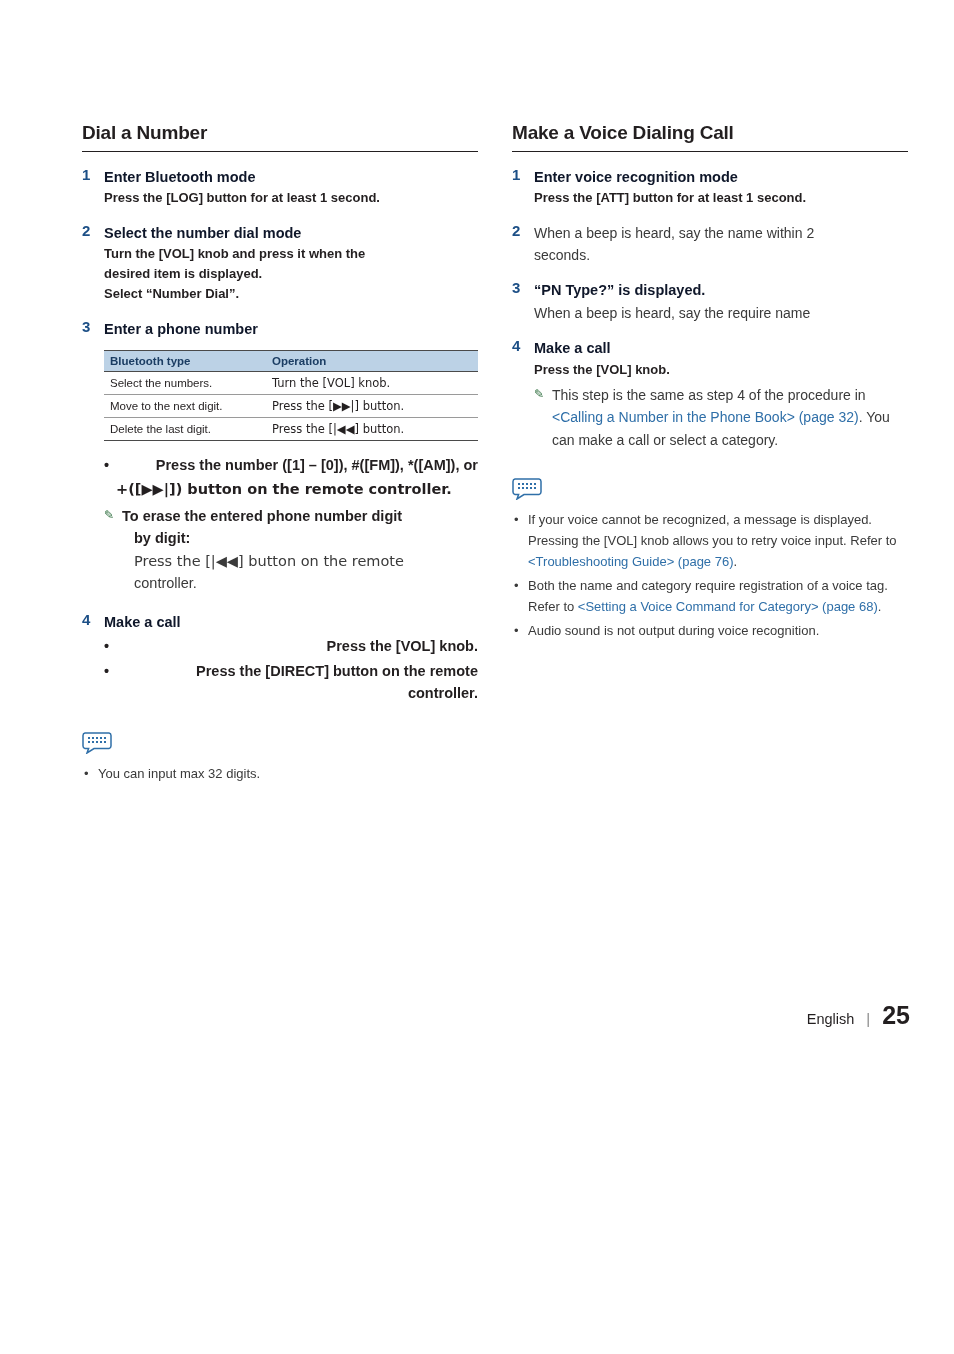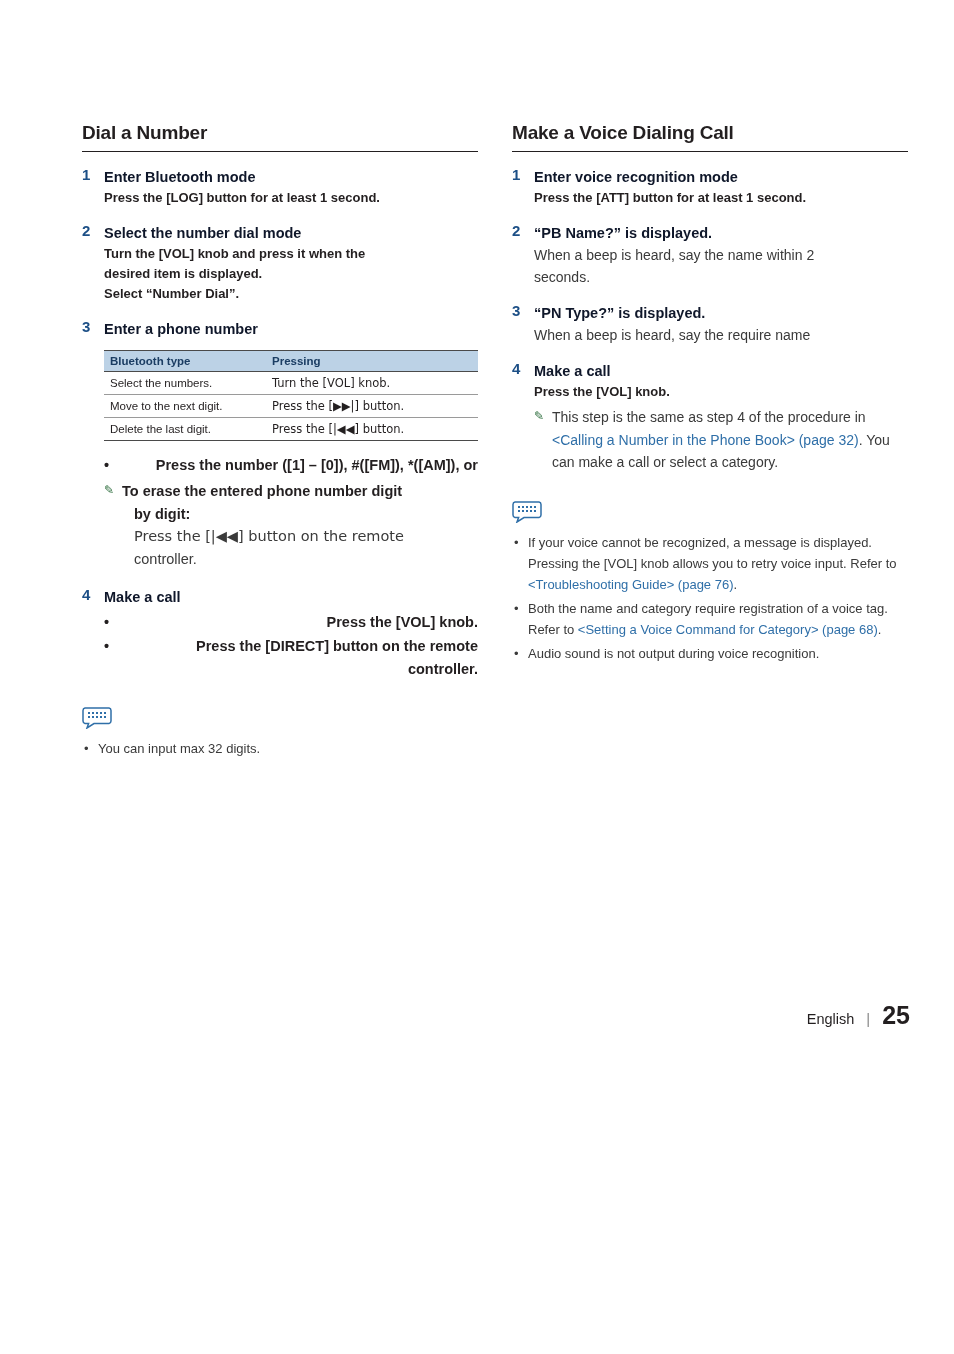--- a/index.html
+++ b/index.html
@@ -236,21 +236,21 @@
     </div>
 
     <div class="step">
       <span class="num">3</span>
       <div class="head">Enter a phone number</div>
 
       <table class="op-table">
         <thead>
           <tr>
             <th class="c1">Bluetooth type</th>
-            <th>Pressing</th>
+            <th>Operation</th>
           </tr>
         </thead>
         <tbody>
           <tr>
             <td class="c1">Select the numbers.</td>
             <td class="sym">Turn the [VOL] knob.</td>
           </tr>
           <tr>
             <td class="c1">Move to the next digit.</td>
             <td class="sym">Press the [▶▶|] button.</td>
@@ -260,20 +260,21 @@
             <td class="sym">Press the [|◀◀] button.</td>
           </tr>
         </tbody>
       </table>
 
       <ul class="bullet-list">
         <li>
           <span>Press the number ([1] – [0]), #([FM]), *([AM]), or</span>
         </li>
       </ul>
+      <div style="padding-left:12px;font-size:14.5px;font-weight:bold;line-height:1.55;" class="sym">+([▶▶|]) button on the remote controller.</div>
 
       <div class="note-inline" style="margin-top:4px;">
         <span class="pen">✎</span>
         <span>To erase the entered phone number digit</span><br>
         <span style="padding-left:12px;display:inline-block;">by digit:</span>
         <span class="plain sym">Press the [|◀◀] button on the remote</span>
         <span class="plain">controller.</span>
       </div>
     </div>
 
@@ -319,21 +320,20 @@
     <div class="rule"></div>
 
     <div class="step">
       <span class="num">1</span>
       <div class="head">Enter voice recognition mode</div>
       <div class="sub">Press the [ATT] button for at least 1 second.</div>
     </div>
 
     <div class="step">
       <span class="num">2</span>
-      <div class="head">“PB Name?” is displayed.</div>
       <div class="body">When a beep is heard, say the name within 2</div>
       <div class="body">seconds.</div>
     </div>
 
     <div class="step">
       <span class="num">3</span>
       <div class="head">“PN Type?” is displayed.</div>
       <div class="body">When a beep is heard, say the require name</div>
     </div>
 

